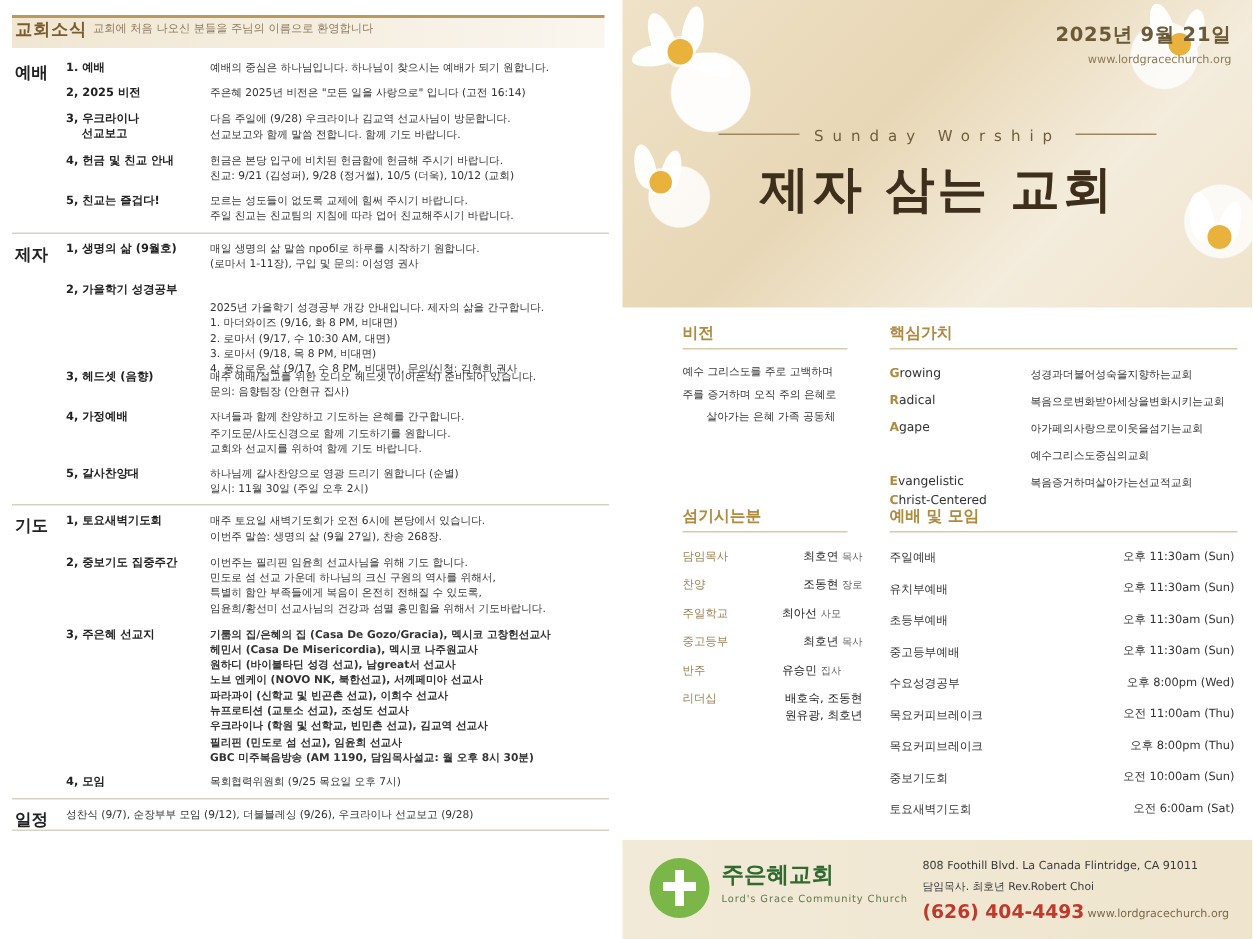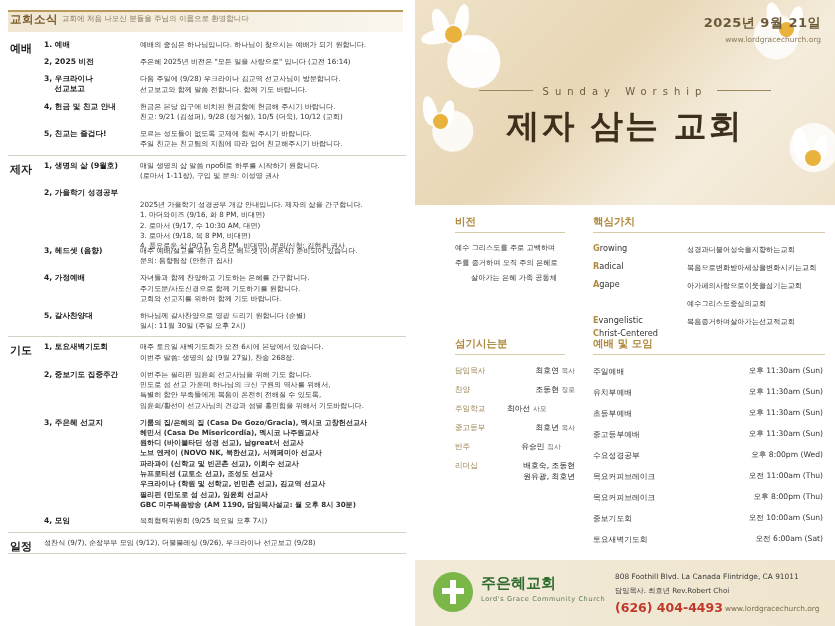--- a/index.html
+++ b/index.html
@@ -157,21 +157,21 @@
         <div class="rt" style="left: 272px; top: 299px;">예수그리스도중심의교회</div>
         <div class="acro-l" style="left: 178px; top: 315px;"><b>E</b>vangelistic</div>
         <div class="rt" style="left: 272px; top: 317px;">복음증거하며살아가는선교적교회</div>
         <div class="colhead" style="left: 40px; top: 337px;">섬기시는분</div>
         <div class="rule" style="left: 40px; top: 354px; width: 110px;"></div>
         <div class="ppl-role" style="left: 40px; top: 366px;">담임목사</div>
         <div class="ppl-name" style="left: 92px; top: 365px; text-align: right; width: 68px;">최호연 <span class="t">목사</span></div>
         <div class="ppl-role" style="left: 40px; top: 385px;">찬양</div>
         <div class="ppl-name" style="left: 92px; top: 384px; text-align: right; width: 68px;">조동현 <span class="t">장로</span></div>
         <div class="ppl-role" style="left: 40px; top: 404px;">주일학교</div>
-        <div class="ppl-name" style="left: 92px; top: 403px; text-align: left; width: 68px;">최아선 <span class="t">사모</span></div>
+        <div class="ppl-name" style="left: 92px; top: 403px; text-align: center; width: 68px;">최아선 <span class="t">사모</span></div>
         <div class="ppl-role" style="left: 40px; top: 423px;">중고등부</div>
         <div class="ppl-name" style="left: 92px; top: 422px; text-align: right; width: 68px;">최호년 <span class="t">목사</span></div>
         <div class="ppl-role" style="left: 40px; top: 442px;">반주</div>
         <div class="ppl-name" style="left: 92px; top: 441px; text-align: center; width: 68px;">유승민 <span class="t">집사</span></div>
         <div class="ppl-role" style="left: 40px; top: 461px;">리더십</div>
         <div class="ppl-name" style="left: 92px; top: 460px; text-align: right; width: 68px;">배호숙, 조동현<br>원유광, 최호년</div>
         <div class="colhead" style="left: 178px; top: 337px;">예배 및 모임</div>
         <div class="rule" style="left: 178px; top: 354px; width: 232px;"></div>
         <div class="svc-name" style="left: 178px; top: 366px;">주일예배</div>
         <div class="svc-time" style="left: 300px; top: 366px; width: 108px; text-align: right;">오후 11:30am (Sun)</div>

